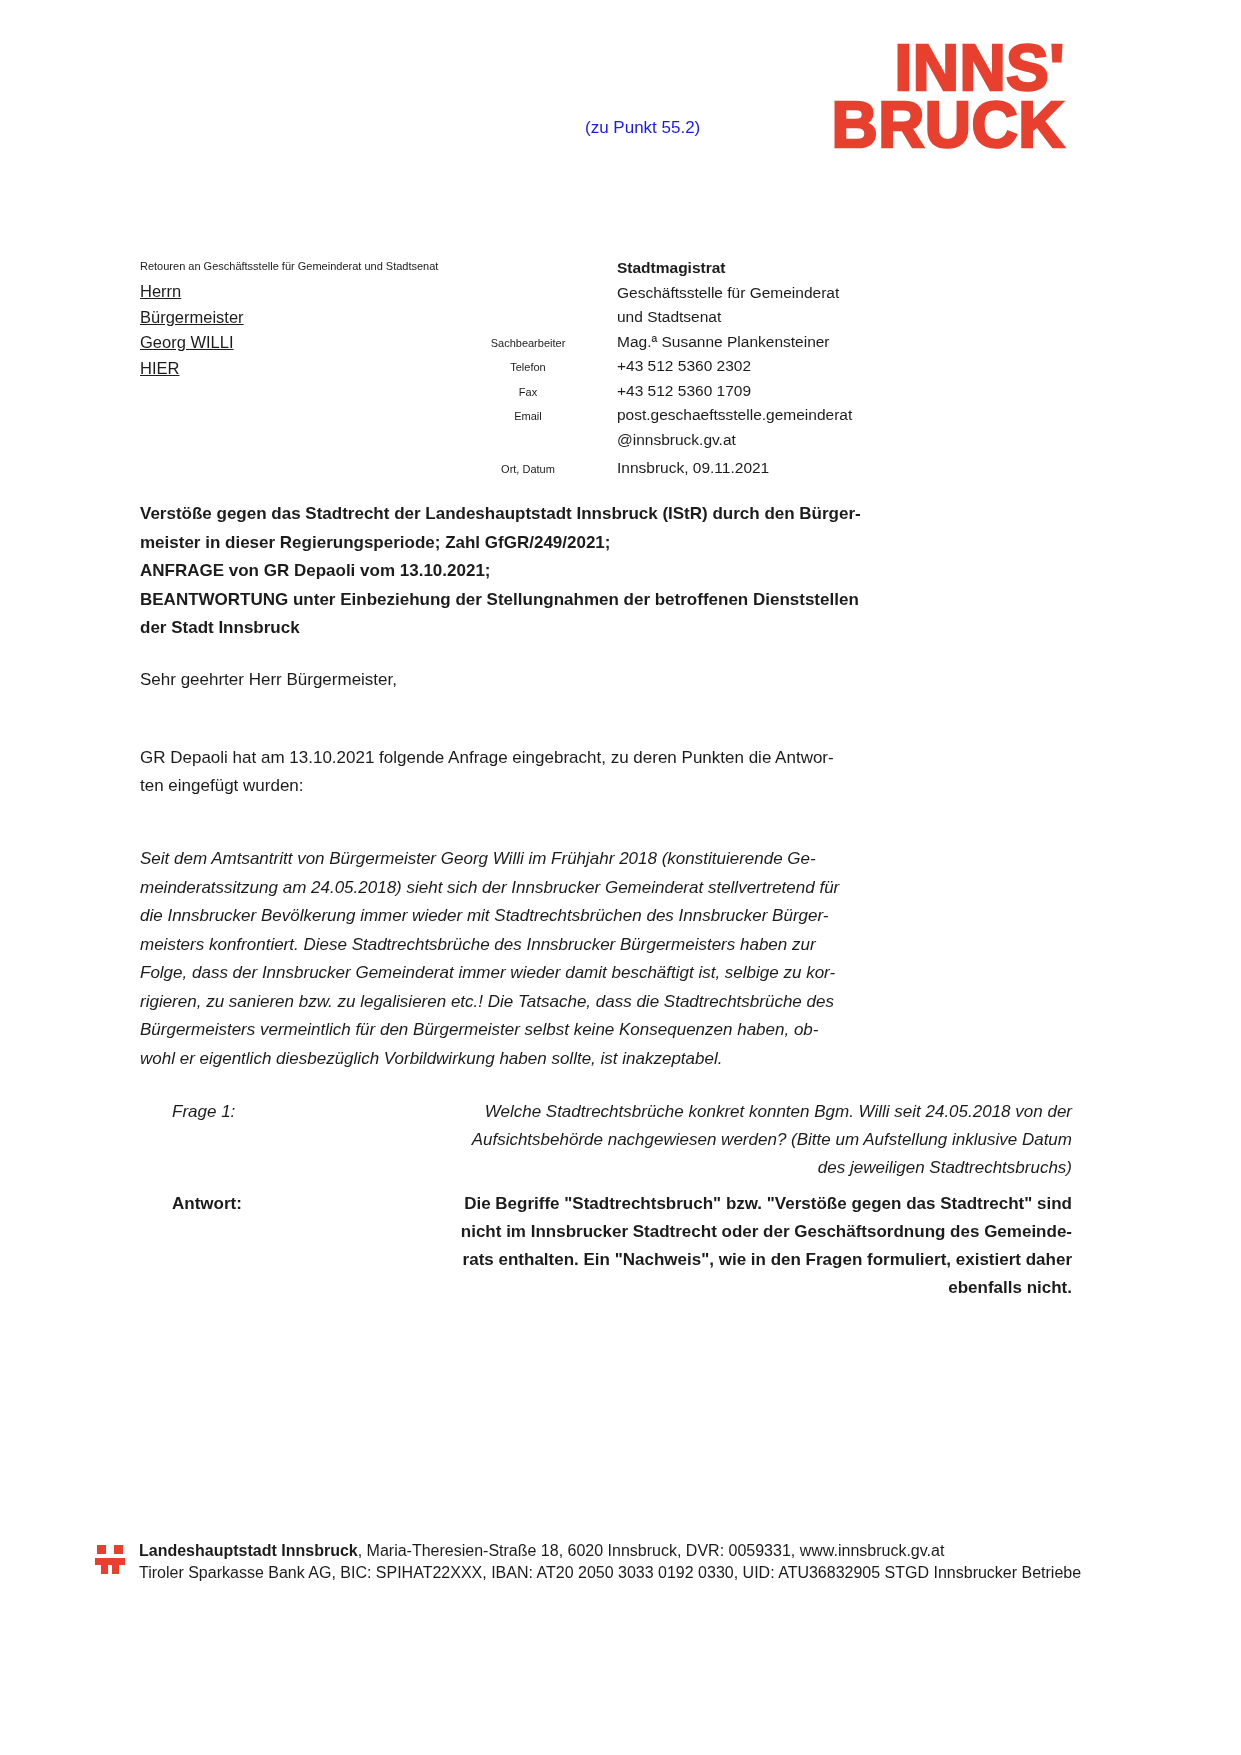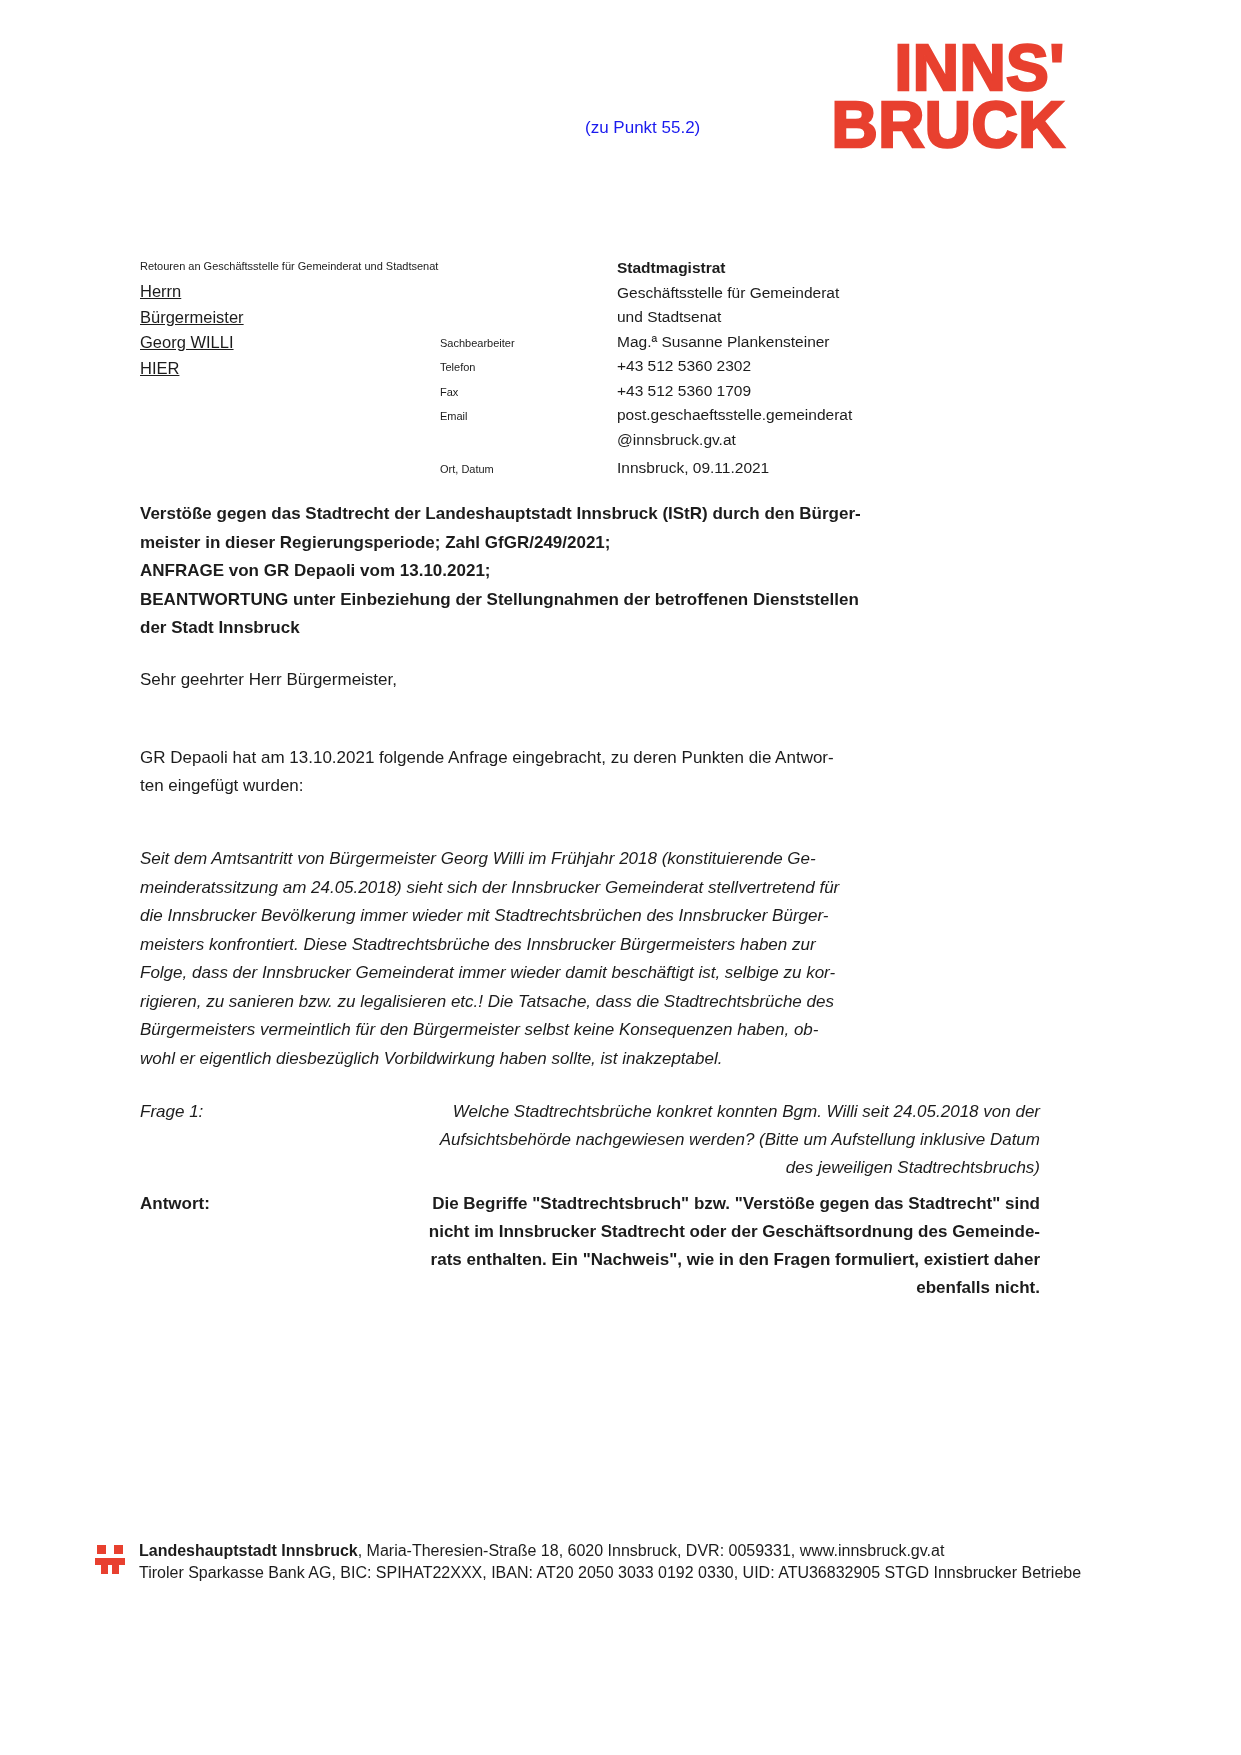--- a/index.html
+++ b/index.html
@@ -39,21 +39,21 @@
   .recipient { position: absolute; left: 140px; top: 260px; }
   .return-note { font-size: 11px; margin-bottom: 7px; }
   .recipient-address { font-size: 16.5px; line-height: 25.5px; text-decoration: underline; }
 
   
   .sender { position: absolute; left: 440px; top: 256px; width: 580px; }
   .s-row { display: flex; align-items: baseline; }
   .s-label {
     flex: none;
     width: 177px;
-    text-align: left;
+    text-align: center;
     padding-right: 1px;
     font-size: 11px;
   }
   .s-value { font-size: 15.5px; line-height: 24.5px; }
   .s-office { font-weight: bold; }
   .row-gap { margin-top: 4px; }
 
   
   .subject {
     position: absolute;
@@ -73,21 +73,21 @@
   }
   .quote {
     position: absolute;
     left: 140px; top: 845px;
     width: 990px;
     font-size: 17px;
     font-style: italic;
     line-height: 28.5px;
   }
   .qa-row { position: absolute; left: 140px; display: flex; }
-  .qa-label { flex: none; width: 130px; font-size: 17px; line-height: 28px; }
+  .qa-label { flex: none; width: 130px; font-size: 17px; line-height: 28px; margin-left: 32px; }
   .qa-text { font-size: 17px; line-height: 28px; width: 770px; text-align: right; }
   .question-row { top: 1098px; }
   .question-row .qa-label, .question-row .qa-text { font-style: italic; }
   .answer-row { top: 1190px; }
   .answer-row .qa-label, .answer-row .qa-text { font-weight: bold; }
 
   
   .footer {
     position: absolute;
     left: 93px;

